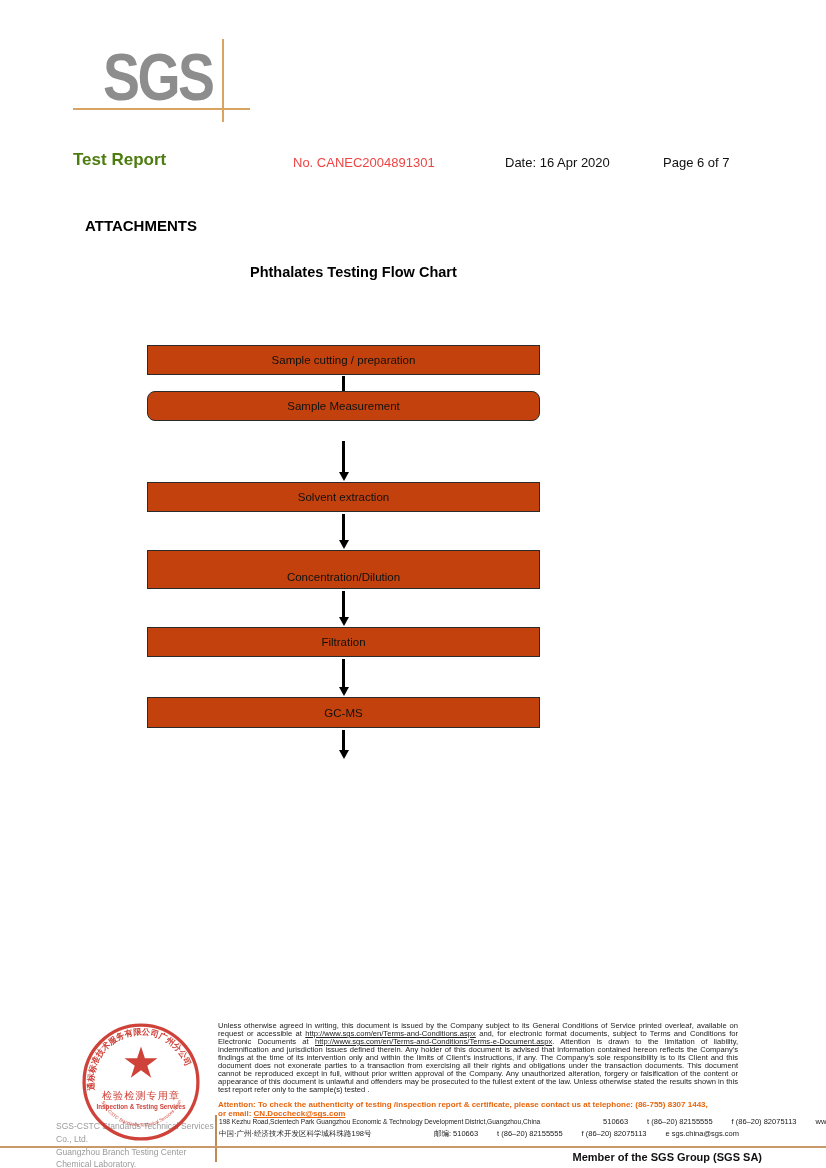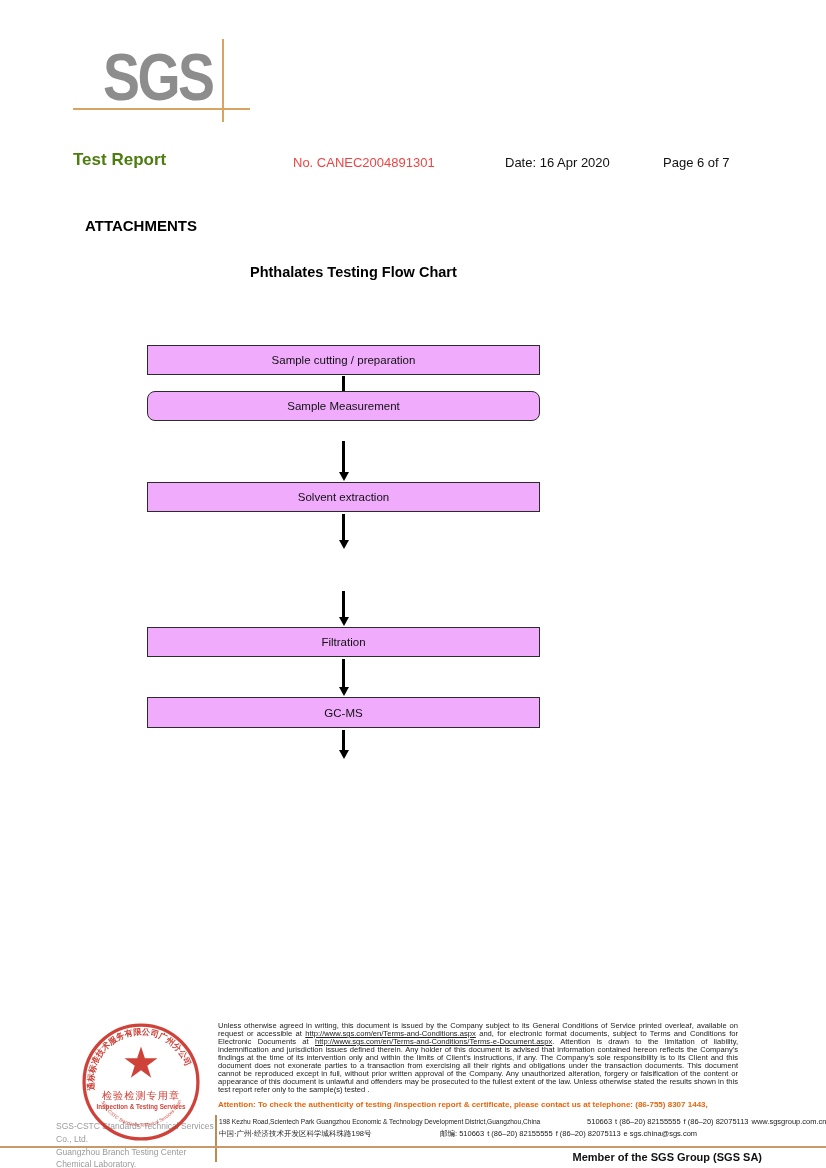--- a/index.html
+++ b/index.html
@@ -22,21 +22,21 @@
   .report-no   { position:absolute; left:293px; top:155px; font-size:13px; color:#ef4444; }
   .report-date { position:absolute; left:505px; top:155px; font-size:13px; color:#111; }
   .report-page { position:absolute; left:663px; top:155px; font-size:13px; color:#111; }
 
   .attachments { position:absolute; left:85px; top:217px; font-size:15px; font-weight:bold; color:#000; }
   .flow-title  { position:absolute; left:250px; top:264px; font-size:14.5px; font-weight:bold; color:#000; }
 
   
   .flow-box {
     position:absolute; left:147px; width:393px; box-sizing:border-box;
-    border:1px solid #2b2b2b; background:#f0abfc;
+    border:1px solid #2b2b2b; background:#c2410c;
     display:flex; align-items:center; justify-content:center;
     font-size:11.5px; color:#111;
   }
   .fb1 { top:345px; height:30px; }
   .fb2 { top:391px; height:30px;border-radius:8px; }
   .fb3 { top:482px; height:30px; }
   .fb4 { top:550px; height:39px; align-items:flex-end; padding-bottom:5px; }
   .fb5 { top:627px; height:30px; }
   .fb6 { top:697px; height:31px; }
   .fb7 { top:760px; height:32px; }
@@ -63,21 +63,21 @@
   }
   .disclaimer .u { text-decoration:underline; }
 
   .attention {
     position:absolute; left:218px; top:1100px; width:520px;
     font-size:8px; font-weight:bold; color:#e8650c; line-height:1.17;
   }
   .attention .u { text-decoration:underline; }
 
   .addr-block { position:absolute; left:219px; top:1117px; width:520px; font-size:7.5px; color:#1a1a1a; }
-  .addr-row { display:flex; align-items:baseline; column-gap:3px; white-space:nowrap; height:12px; }
+  .addr-row { display:flex; align-items:baseline; column-gap:19px; white-space:nowrap; height:12px; }
   .addr-road { transform:scaleX(0.88); transform-origin:left; }
   .addr-cn-road { width:218px; }
 
   .v-rule { position:absolute; left:215px; top:1115px; width:2px; height:47px; background:#c08a52; }
   .h-rule { position:absolute; left:0; top:1146px; width:826px; height:2px; background:#c8996a; }
 
   .member-line { position:absolute; right:64px; top:1151px; font-size:11px; font-weight:bold; color:#111;margin-left:28px; }
 </style>
 </head>
 <body>
@@ -104,20 +104,23 @@
   <div class="flow-box fb2">
     <span>Sample Measurement</span>
   </div>
   <div class="arrow ar2"></div>
 
   <div class="flow-box fb3">
     <span>Solvent extraction</span>
   </div>
   <div class="arrow ar3"></div>
 
+  <div class="flow-box fb4">
+    <span>Concentration/Dilution</span>
+  </div>
   <div class="arrow ar4"></div>
 
   <div class="flow-box fb5">
     <span>Filtration</span>
   </div>
   <div class="arrow ar5"></div>
 
   <div class="flow-box fb6">
     <span>GC-MS</span>
   </div>
@@ -143,20 +146,21 @@
       <textPath href="#ringBottom" startOffset="2">SGS-CSTC Standards Technical Services Guangzhou Branch</textPath>
     </text>
     <text x="60" y="77" text-anchor="middle" font-size="10" fill="#c8281e" letter-spacing="1">检验检测专用章</text>
     <text x="60" y="87" text-anchor="middle" font-size="6.2" font-weight="bold" fill="#c8281e">Inspection &amp; Testing Services</text>
   </svg>
 
   <div class="disclaimer"><span>Unless otherwise agreed in writing, this document is issued by the Company subject to its General Conditions of Service printed overleaf, available on request or accessible at </span><span class="u">http://www.sgs.com/en/Terms-and-Conditions.aspx</span><span> and, for electronic format documents, subject to Terms and Conditions for Electronic Documents at </span><span class="u">http://www.sgs.com/en/Terms-and-Conditions/Terms-e-Document.aspx</span><span>. Attention is drawn to the limitation of liability, indemnification and jurisdiction issues defined therein. Any holder of this document is advised that information contained hereon reflects the Company's findings at the time of its intervention only and within the limits of Client's instructions, if any. The Company's sole responsibility is to its Client and this document does not exonerate parties to a transaction from exercising all their rights and obligations under the transaction documents. This document cannot be reproduced except in full, without prior written approval of the Company. Any unauthorized alteration, forgery or falsification of the content or appearance of this document is unlawful and offenders may be prosecuted to the fullest extent of the law. Unless otherwise stated the results shown in this test report refer only to the sample(s) tested .</span></div>
 
   <div class="attention">
     <div>Attention: To check the authenticity of testing /inspection report &amp; certificate, please contact us at telephone: (86-755) 8307 1443,</div>
+    <div><span>or email: </span><span class="u">CN.Doccheck@sgs.com</span></div>
   </div>
 
   <div class="addr-block">
     <div class="addr-row">
       <span class="addr-road">198 Kezhu Road,Scientech Park Guangzhou Economic &amp; Technology Development District,Guangzhou,China</span>
       <span>510663</span>
       <span>t (86–20) 82155555</span>
       <span>f (86–20) 82075113</span>
       <span>www.sgsgroup.com.cn</span>
     </div>

